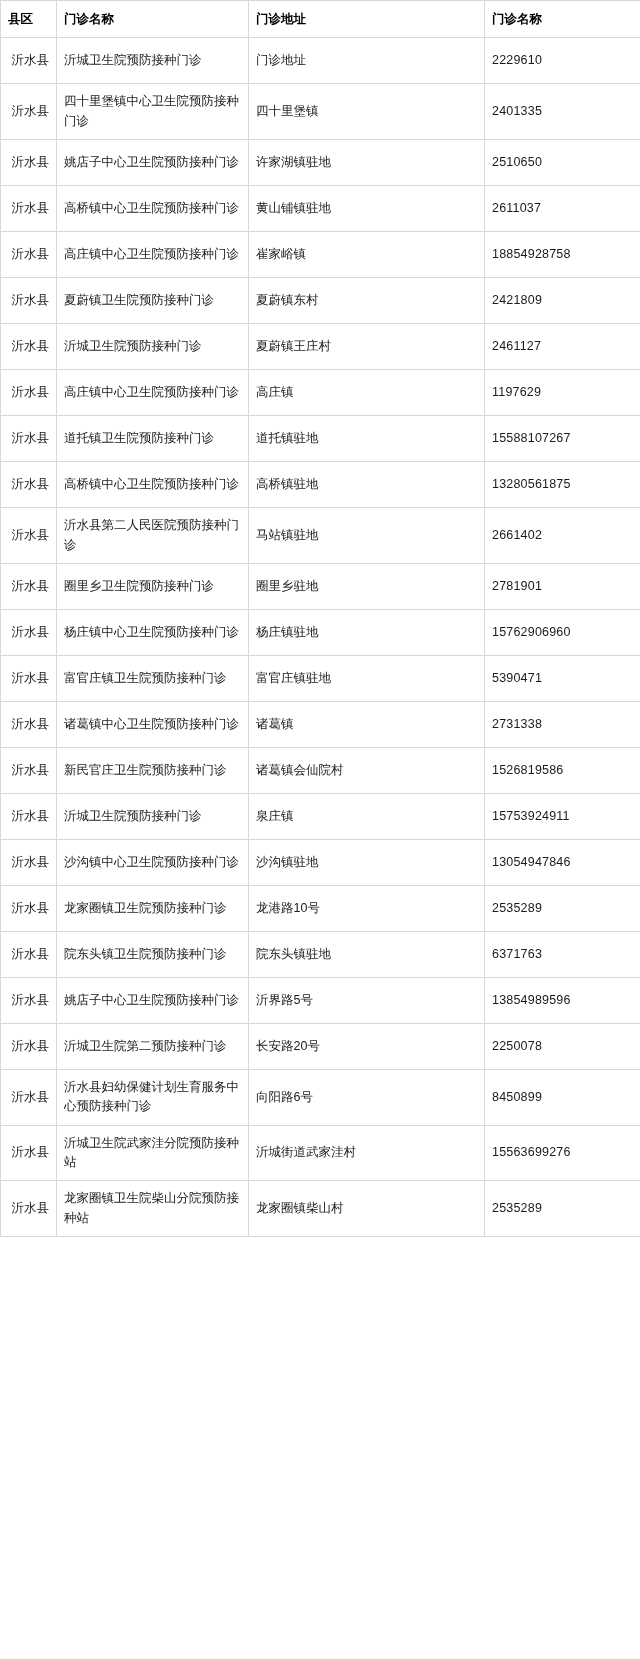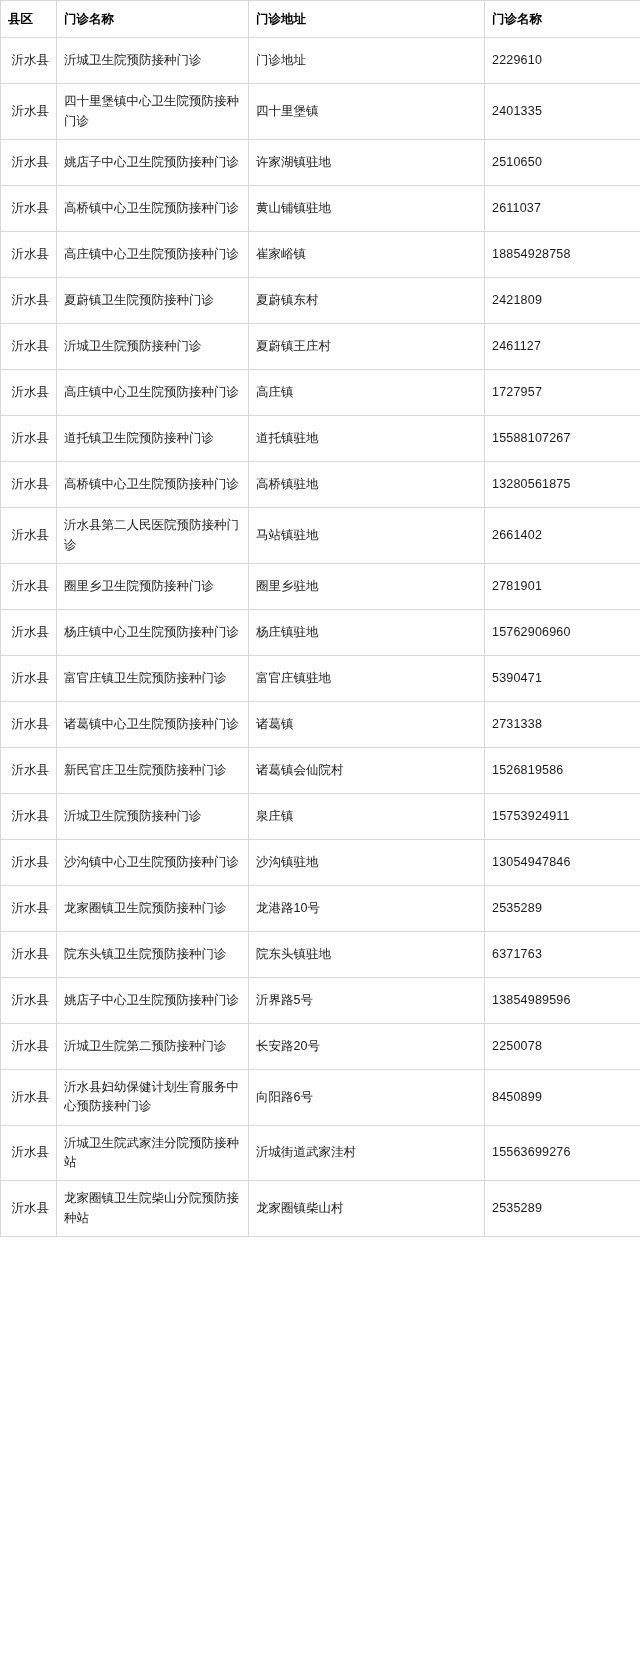--- a/index.html
+++ b/index.html
@@ -120,21 +120,21 @@
         <tr>
           <td class="district">沂水县</td>
           <td class="name">沂城卫生院预防接种门诊</td>
           <td class="address">夏蔚镇王庄村</td>
           <td class="phone">2461127</td>
         </tr>
         <tr>
           <td class="district">沂水县</td>
           <td class="name">高庄镇中心卫生院预防接种门诊</td>
           <td class="address">高庄镇</td>
-          <td class="phone">1727957</td>
+          <td class="phone">1197629</td>
         </tr>
         <tr>
           <td class="district">沂水县</td>
           <td class="name">道托镇卫生院预防接种门诊</td>
           <td class="address">道托镇驻地</td>
           <td class="phone">15588107267</td>
         </tr>
         <tr>
           <td class="district">沂水县</td>
           <td class="name">高桥镇中心卫生院预防接种门诊</td>

